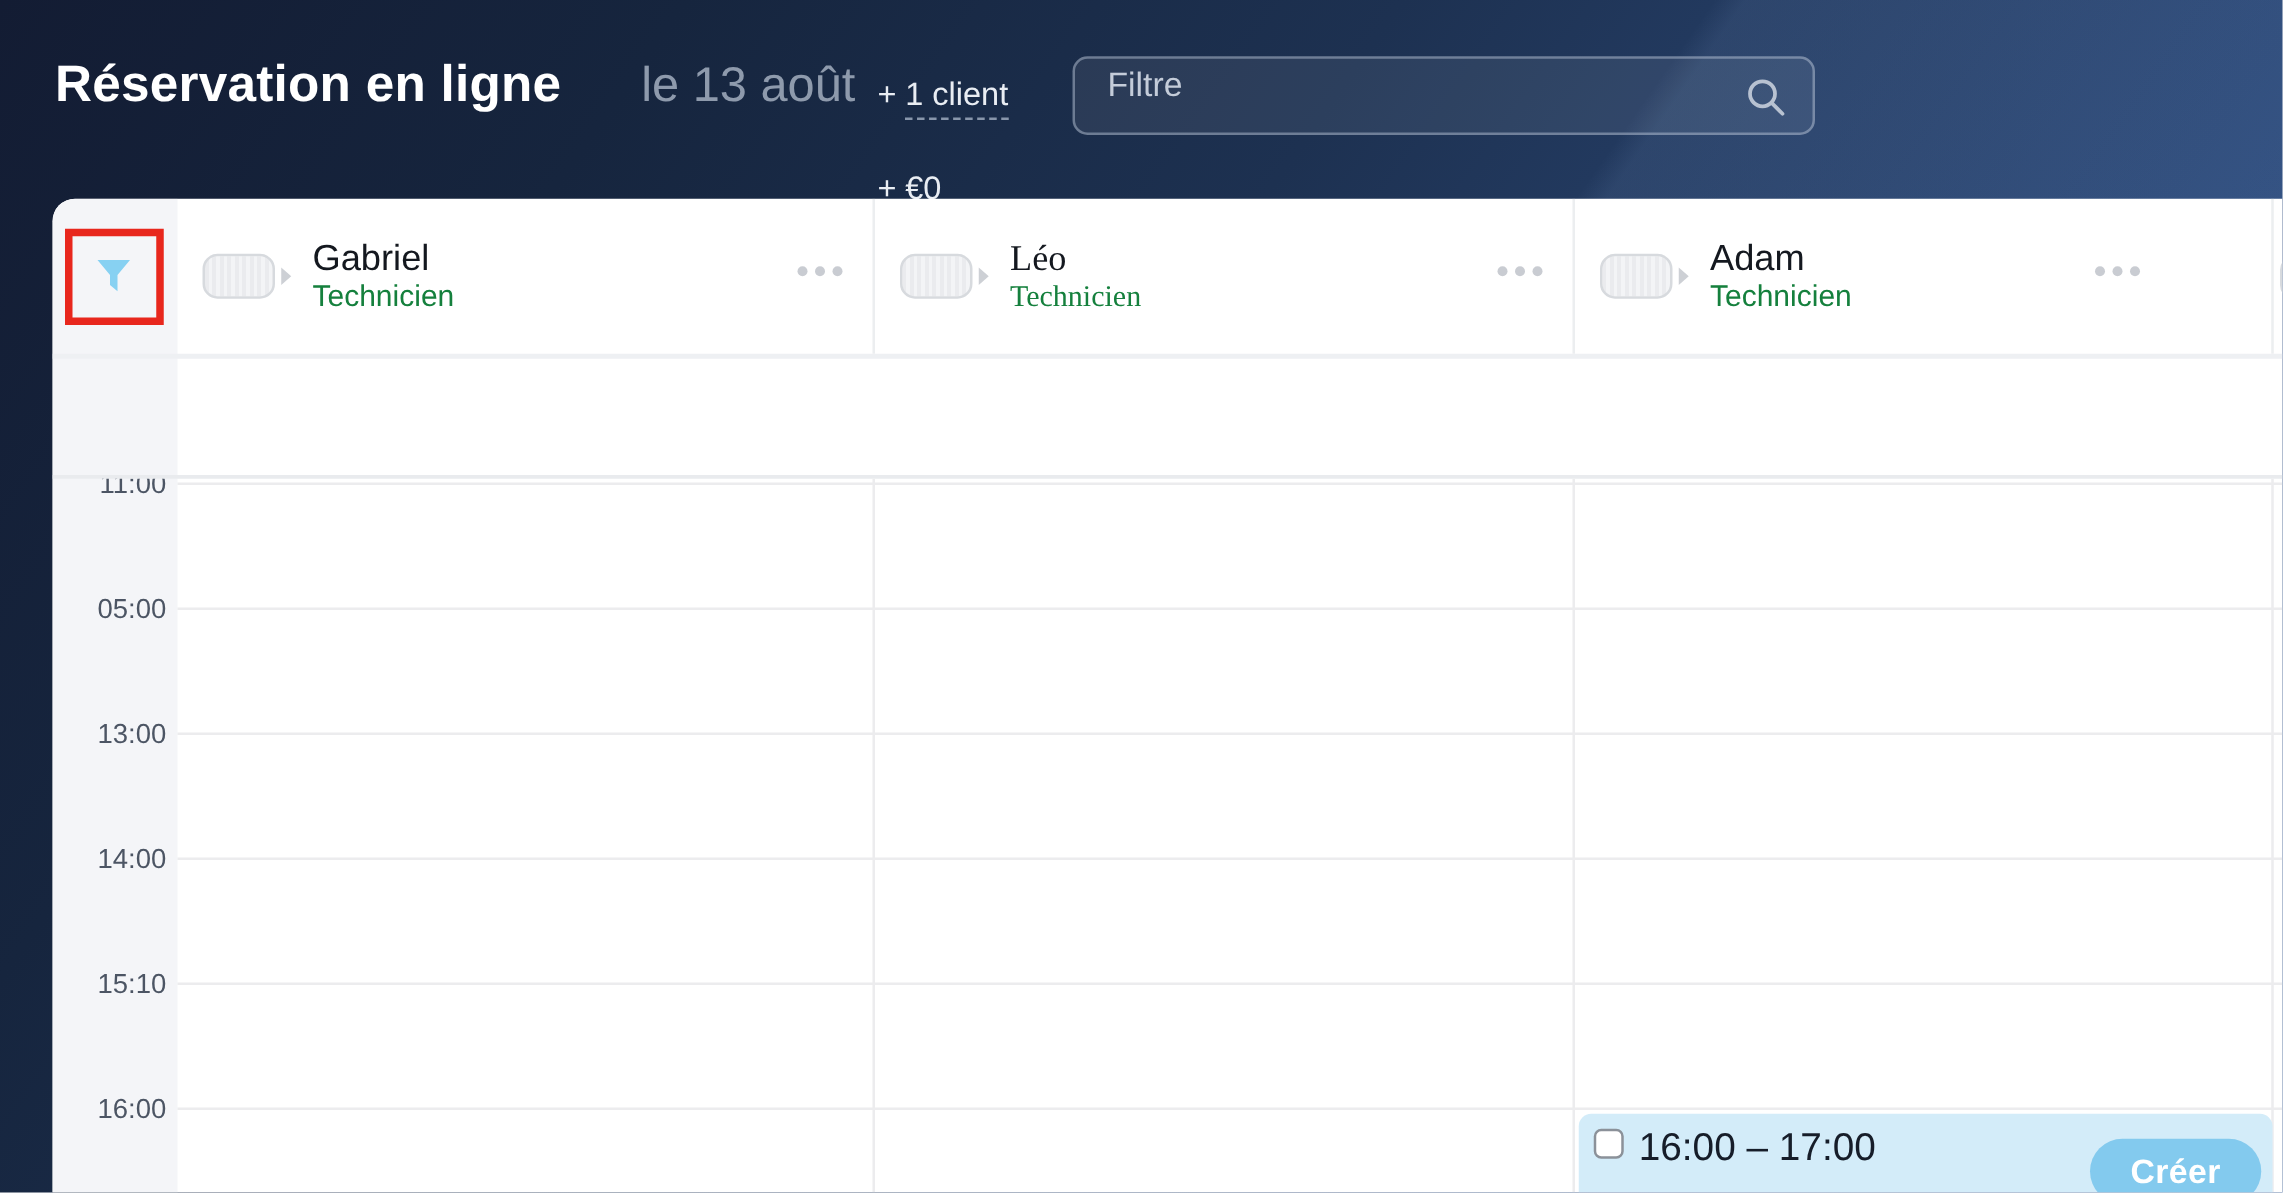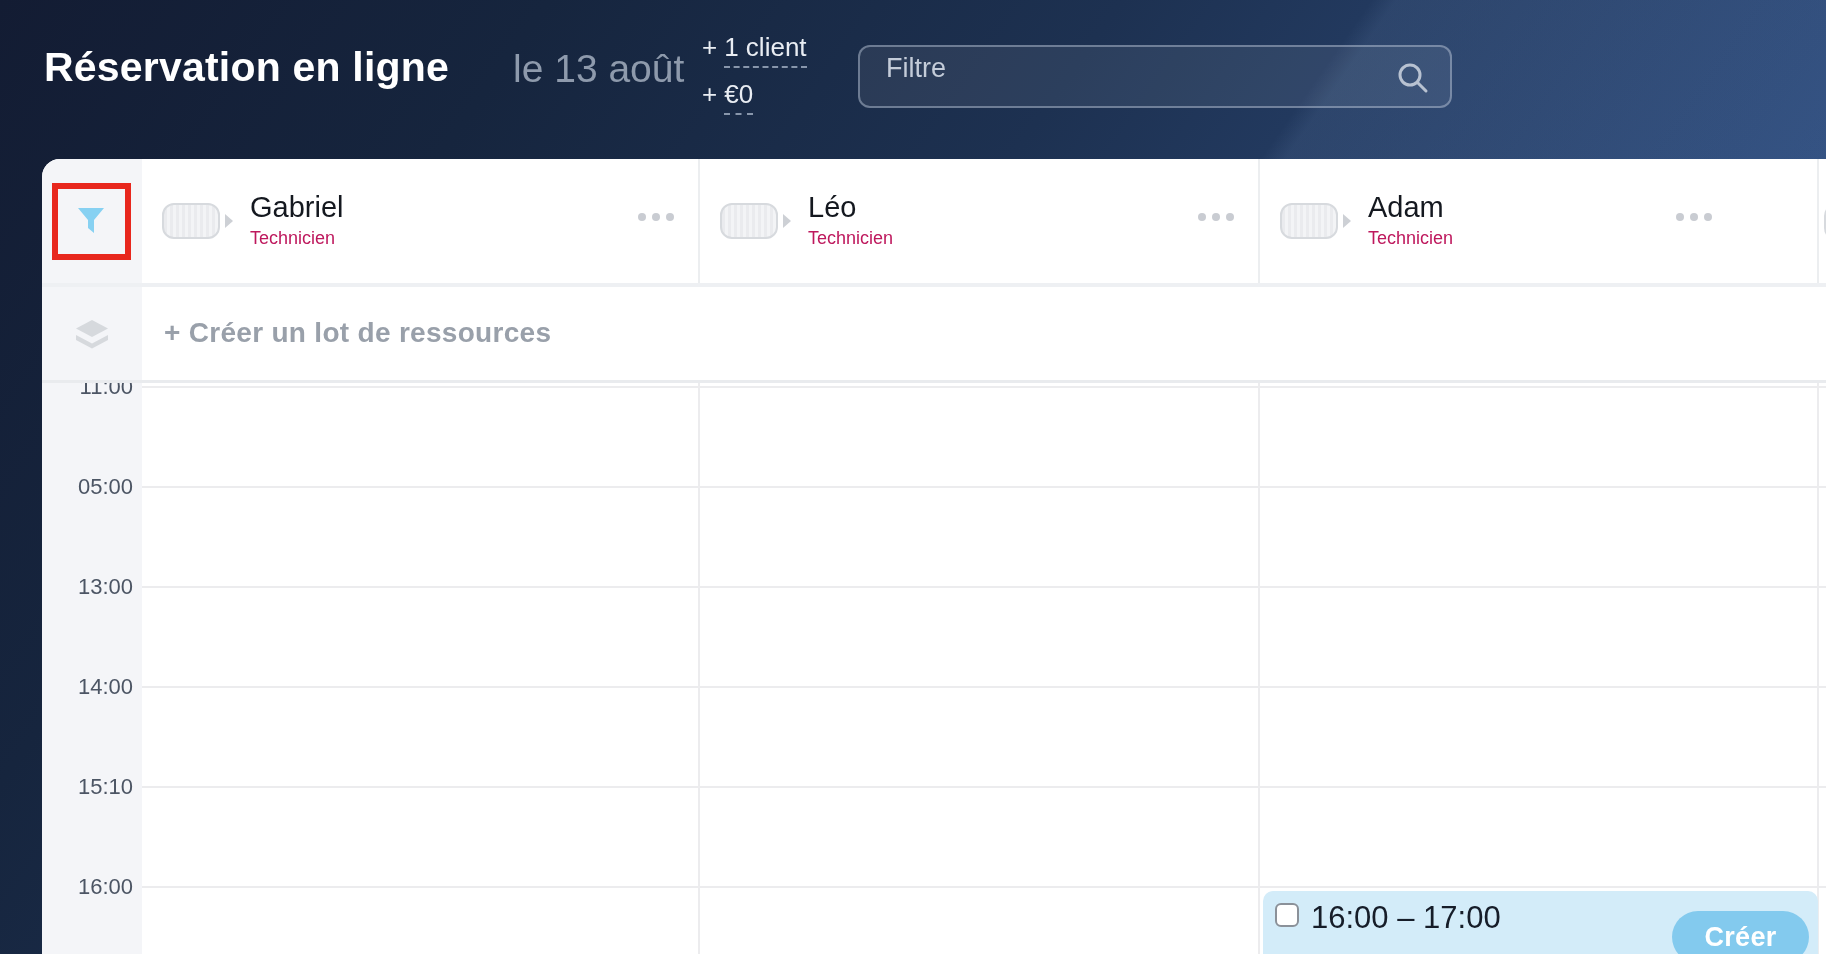--- a/index.html
+++ b/index.html
@@ -21,21 +21,21 @@
     font-size:41px; font-weight:bold; color:#ffffff; letter-spacing:.2px;
   }
   .page-date {
     position:absolute; left:513px; top:47px;
     font-size:39px; font-weight:400; color:#8e9aac;
   }
   .summary { position:absolute; left:702px; top:32px; }
   .summary-line { font-size:26px; color:#e9edf3; margin-bottom:11px; white-space:nowrap; }
   .summary-line .plus { margin-right:7px; }
   .summary-line .dashed {
-    border-bottom:2px dashed #8896ab; padding-bottom:3px; display:inline-block;
+    border-bottom:2px dashed #8896ab; padding-bottom:3px; display:inline-block;margin-top:28px;
   }
   .filter-box {
     position:absolute; left:858px; top:45px; width:594px; height:63px;
     border:2px solid rgba(193,204,221,0.45); border-radius:12px;
     background:rgba(255,255,255,0.07);
   }
   .filter-box input {
     position:absolute; inset:0; background:transparent; border:none; outline:none;
     padding:0 70px 16px 26px; font-size:27px; color:#e7ecf3;
     font-family:"Liberation Sans", sans-serif;
@@ -46,35 +46,35 @@
   
   .board {
     position:absolute; left:42px; top:159px; width:1784px; height:795px;
     background:#ffffff; border-top-left-radius:18px; overflow:hidden;
   }
   .gutter { position:absolute; left:0; top:0; width:100px; height:795px; background:#f4f5f8; }
 
   .names-row { position:absolute; left:0; top:0; width:1784px; height:124px; }
   .col-header { position:absolute; top:0; height:124px; display:flex; align-items:center; padding-left:20px; }
   .col-h1 { left:100px;  width:556px; }
-  .col-h2 { left:658px;  width:558px; }
+  .col-h2 { left:658px;  width:558px;font-family:Liberation Serif, serif; }
   .col-h3 { left:1218px; width:476px; }
   .avatar {
     width:58px; height:36px; border:2px solid #d7dade; border-radius:12px;
     background:repeating-linear-gradient(90deg,#eaebee 0 3px,#f3f4f6 3px 6px);
     flex:0 0 auto;
   }
   .avatar-chev {
     width:0; height:0; margin-left:5px; flex:0 0 auto;
     border-top:7px solid transparent; border-bottom:7px solid transparent;
     border-left:8px solid #cdd0d5;
   }
   .head-text { margin-left:17px; display:flex; flex-direction:column; }
   .res-name { font-size:29px; font-weight:500; color:#14181f; line-height:32px; }
-  .res-role { font-size:18px; color:#be185d; line-height:26px; margin-top:2px; }
+  .res-role { font-size:24px; color:#15803d; line-height:26px; margin-top:2px; }
   .dots { position:absolute; right:24px; top:54px; display:flex; gap:6px; }
   .dots i { width:8px; height:8px; border-radius:50%; background:#c9ccd2; display:block; }
 
   .annotation-box {
     position:absolute; left:10px; top:24px; width:79px; height:77px;
     border:6px solid #e8271d; background:transparent; z-index:5;
   }
   .funnel-wrap { position:absolute; left:32px; top:45px; z-index:6; }
 
   .sep-1 { position:absolute; left:0; top:124px; width:1784px; height:4px; background:#eef0f3; }
@@ -201,30 +201,20 @@
     <div class="annotation-box"></div>
     <span class="funnel-wrap">
       <svg width="34" height="34" viewBox="0 0 34 34">
         <path d="M4 4 L30 4 L20 16 L20 29 L14 24 L14 16 Z" fill="#87d1f2"></path>
       </svg>
     </span>
   </div>
 
   <div class="sep-1"></div>
 
-  <div class="lot-row">
-    <div class="gutter-cell"></div>
-    <span class="layers-wrap">
-      <svg width="36" height="30" viewBox="0 0 36 30">
-        <path d="M18 1 L34 9.5 L18 18 L2 9.5 Z" fill="#d6d9dd"></path>
-        <path d="M2 16 L18 24.5 L34 16 L34 21 L18 29.5 L2 21 Z" fill="#d6d9dd"></path>
-      </svg>
-    </span>
-    <span class="lot-label">+ Créer un lot de ressources</span>
-  </div>
 
   <div class="sep-2"></div>
 
   <div class="timegrid">
     <div class="hline" style="top:3px"></div>
     <div class="hline" style="top:103px"></div>
     <div class="hline" style="top:203px"></div>
     <div class="hline" style="top:303px"></div>
     <div class="hline" style="top:403px"></div>
     <div class="hline" style="top:503px"></div>

